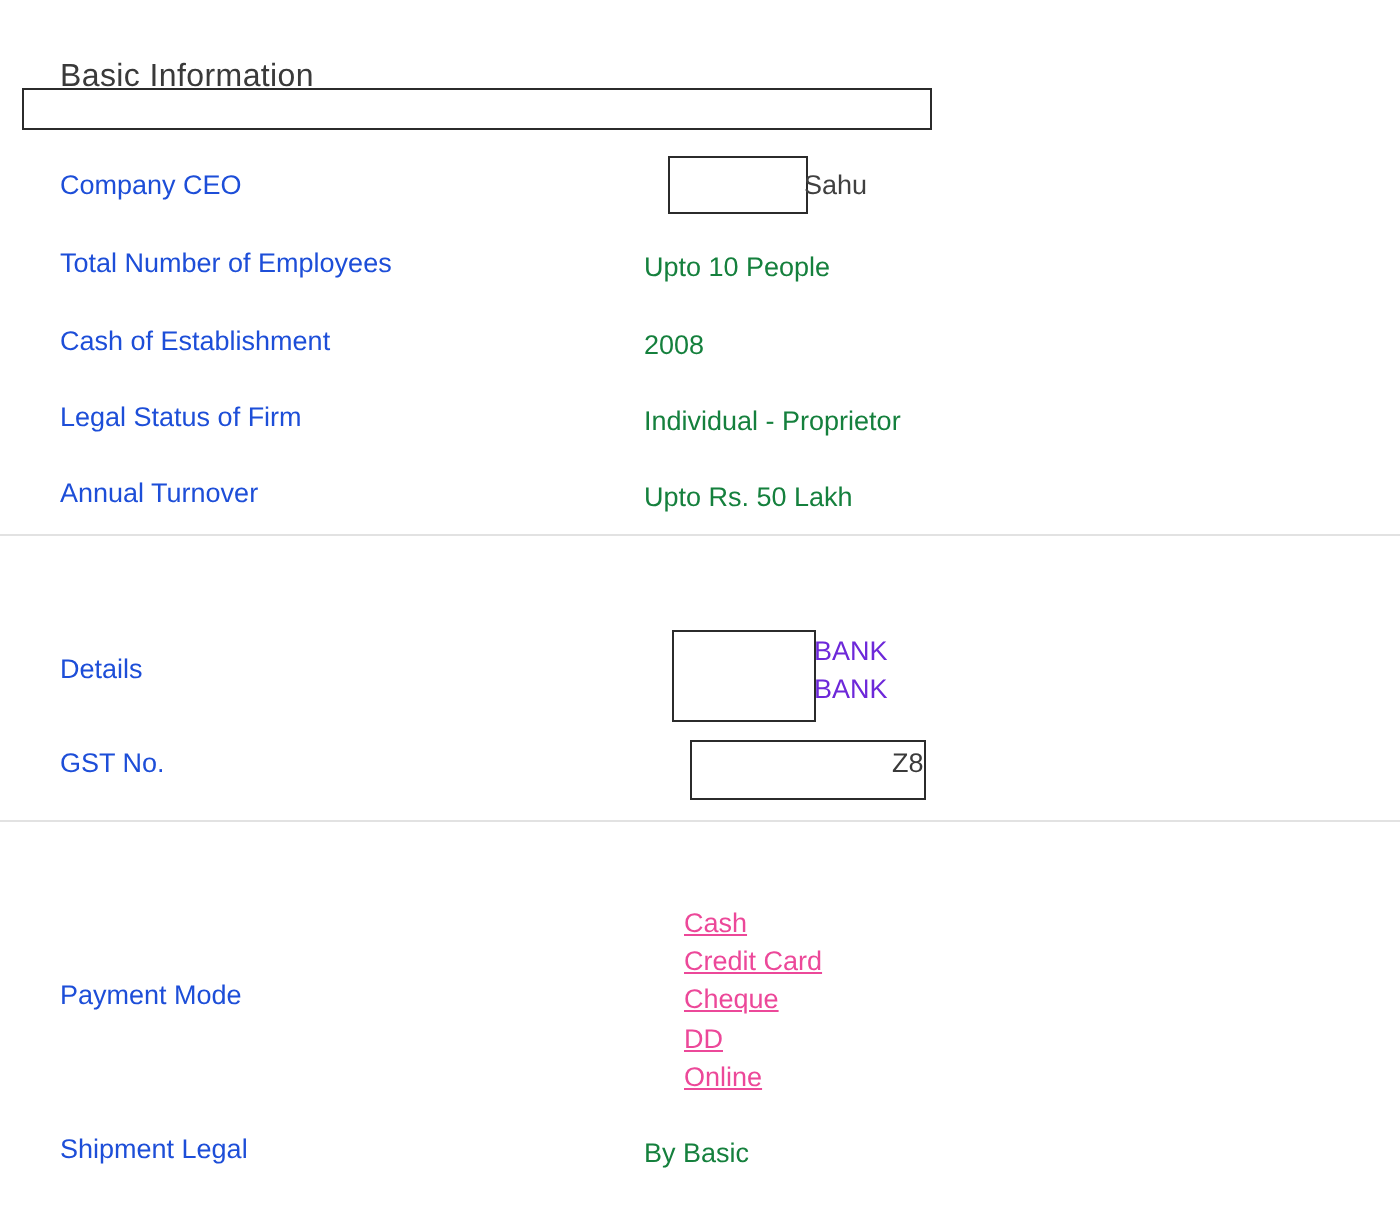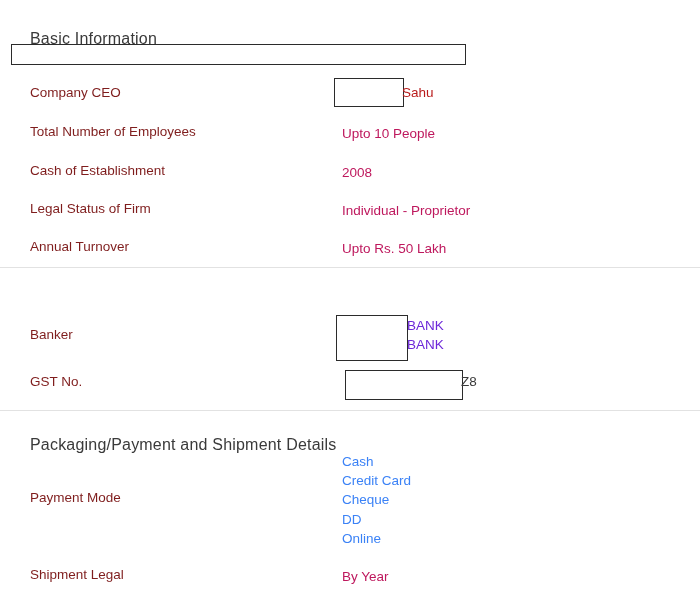--- a/index.html
+++ b/index.html
@@ -54,28 +54,28 @@
     position: absolute;
     left: 30px;
     width: 640px;
     font-size: 13.5px;
     color: #444444;
   }
   .row .label {
     position: absolute;
     left: 0;
     top: 0;
-    color: #7f1d1d;
+    color: #1d4ed8;
     font-size: 13.5px;
   }
   .row .value {
     position: absolute;
-    left: 312px;
+    left: 292px;
     top: 0;
-    color: #be185d;
+    color: #15803d;
     font-size: 13.5px;
     white-space: pre-line;
     line-height: 19px;
   }
 
   #row-ceo { top: 85px; }
   #row-employees { top: 124px; }
   #row-establishment { top: 163px; }
   #row-legal { top: 201px; }
   #row-turnover { top: 239px; }
@@ -88,21 +88,21 @@
     width: 68px;
     height: 27px;
     border: 1px solid #2b2b2b;
     background: #ffffff;
   }
   #ceo-value {
     position: absolute;
     left: 402px;
     top: 85px;
     font-size: 13.5px;
-    color: #b91c1c;
+    color: #404040;
   }
 
   #divider-1 {
     position: absolute;
     left: 0;
     top: 267px;
     width: 700px;
   }
 
   
@@ -137,21 +137,21 @@
     position: absolute;
     left: 345px;
     top: 370px;
     width: 116px;
     height: 28px;
     border: 1px solid #2b2b2b;
     background: #ffffff;
   }
   #gst-suffix {
     position: absolute;
-    left: 461px;
+    left: 446px;
     top: 374px;
     font-size: 13.5px;
     color: #3a3a3a;
   }
 
   #divider-2 {
     position: absolute;
     left: 0;
     top: 410px;
     width: 700px;
@@ -163,21 +163,22 @@
     left: 30px;
     top: 423px;
   }
   #row-payment { top: 490px; }
   #payment-values {
     position: absolute;
     left: 342px;
     top: 452px;
     font-size: 13.5px;
     line-height: 19.2px;
-    color: #3b82f6;
+    color: #ec4899;
+    text-decoration: underline;
   }
   #row-shipment { top: 567px; }
 
   .watermark {
     position: absolute;
     left: 218px;
     top: 258px;
     transform: translateY(-50%);
     font-family: "Liberation Serif", serif;
     font-size: 66px;
@@ -220,44 +221,43 @@
 
   <div class="row" id="row-turnover">
     <span class="label">Annual Turnover</span>
     <span class="value">Upto Rs. 50 Lakh</span>
   </div>
 
   <div class="divider" id="divider-1"></div>
 
 
   <div class="row" id="row-banker">
-    <span class="label">Banker</span>
+    <span class="label">Details</span>
   </div>
   <div id="banker-redaction"></div>
   <span id="banker-value">BANK
 BANK</span>
 
   <div class="row" id="row-gst">
     <span class="label">GST No.</span>
   </div>
   <div id="gst-redaction"></div>
   <span id="gst-suffix">Z8</span>
 
   <div class="divider" id="divider-2"></div>
 
-  <h2 class="section-title" id="packaging-title">Packaging/Payment and Shipment Details</h2>
 
   <div class="row" id="row-payment">
     <span class="label">Payment Mode</span>
   </div>
   <div id="payment-values" style="white-space: pre-line;">Cash
 Credit Card
 Cheque
 DD
 Online</div>
 
   <div class="row" id="row-shipment">
     <span class="label">Shipment Legal</span>
-    <span class="value">By Year</span>
+    <span class="value">By Basic</span>
   </div>
 
 
 </div>
 
 </body></html>

